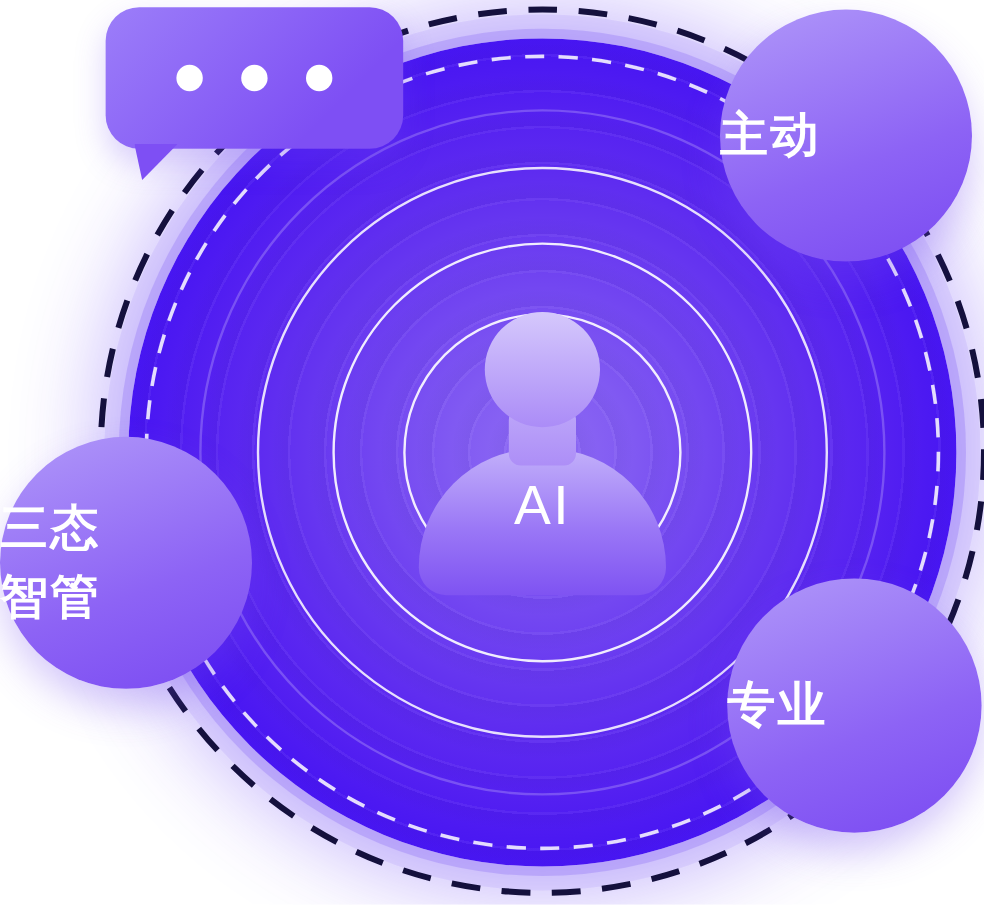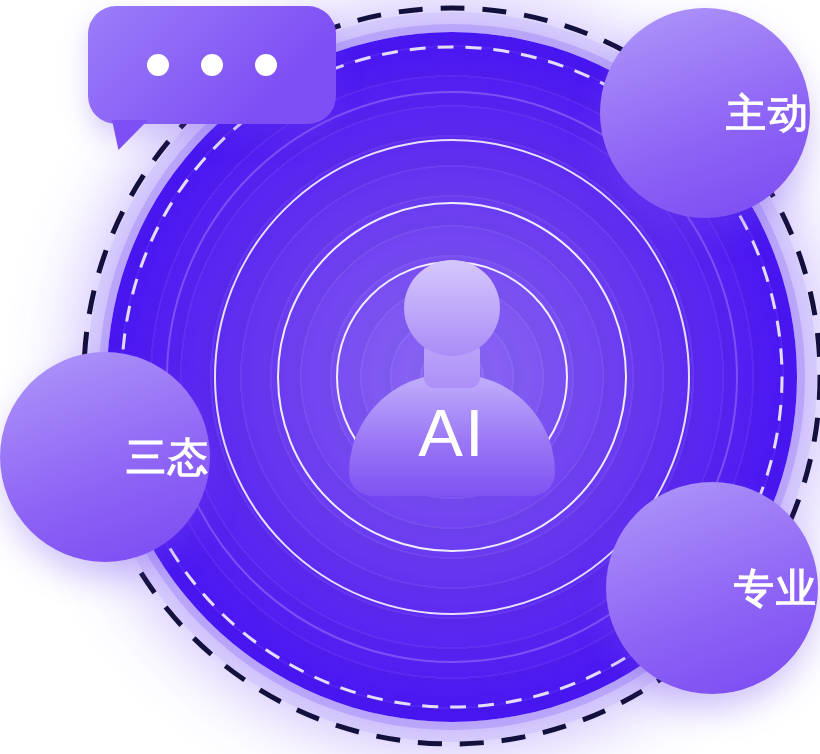--- a/index.html
+++ b/index.html
@@ -89,21 +89,21 @@
     height: 96px;
     border-radius: 50%;
     background: linear-gradient(180deg, #d5c8fc 0%, #ab8cf7 100%);
   }
   .ai-label {
     position: absolute;
     left: 352px;
     top: 394px;
     width: 200px;
     text-align: center;
-    font-size: 67px;
+    font-size: 46px;
     font-weight: 500;
     letter-spacing: 2px;
     color: #ffffff;
   }
 
   
   .bubble {
     position: absolute;
     left: 88px;
     top: 6px;
@@ -139,32 +139,32 @@
     border-radius: 50%;
     background: #ffffff;
   }
 
   
   .badge {
     position: absolute;
     border-radius: 50%;
     display: flex;
     flex-direction: column;
-    align-items: flex-end;
+    align-items: flex-start;
     justify-content: center;
     color: #ffffff;
     font-size: 40px;
     font-weight: 600;
     line-height: 1.45;
     letter-spacing: 2px;
     background: linear-gradient(160deg, #b098f9 0%, #8d63f5 60%, #7a4af2 100%);
     box-shadow: 0 16px 32px rgba(120, 78, 240, 0.30);
   }
   .badge-top-right { left: 600px; top: 8px;  width: 210px; height: 210px; }
-  .badge-left      { left: 0px;   top: 352px; width: 210px; height: 210px; }
+  .badge-left      { left: 0px;   top: 364px; width: 210px; height: 210px; }
   .badge-bottom-right { left: 606px; top: 482px; width: 212px; height: 212px; gap: 20px; }
 </style>
 </head>
 <body>
 
 <div class="stage">
 
   <div class="main-circle"></div>
 
   <svg class="rings" width="820" height="754" viewBox="0 0 820 754">
@@ -190,19 +190,20 @@
     </div>
   </div>
   <div class="bubble-tail"></div>
 
   <div class="badge badge-top-right">
     <span>主动</span>
   </div>
 
   <div class="badge badge-left">
     <span>三态</span>
+    <span>智管</span>
   </div>
 
   <div class="badge badge-bottom-right">
     <span>专业</span>
   </div>
 
 </div>
 
 </body></html>

